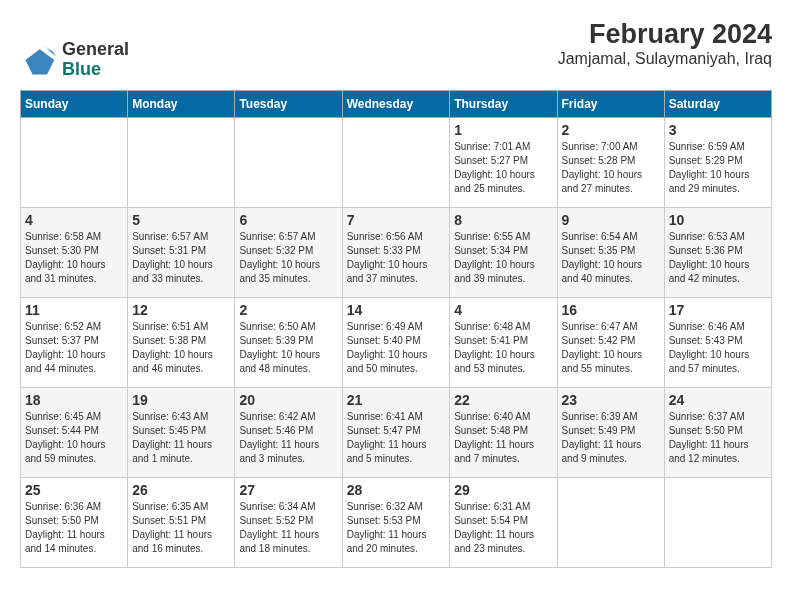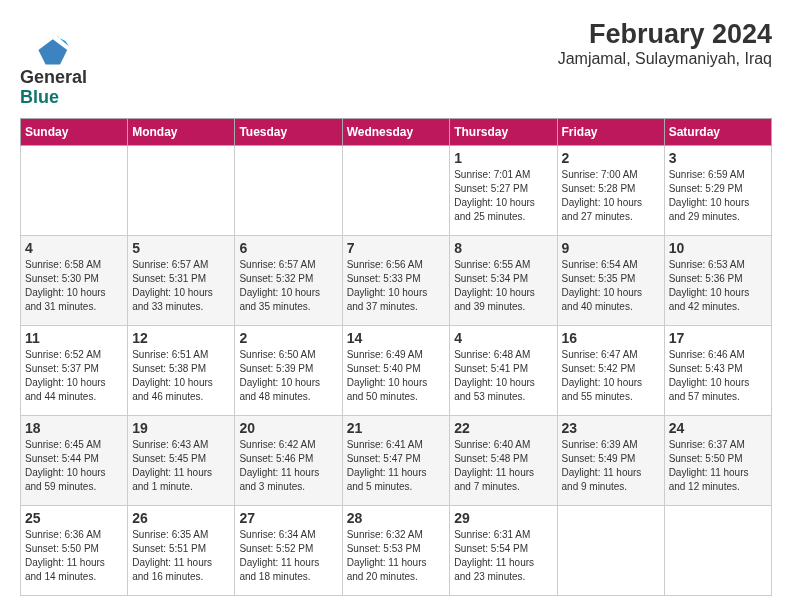--- a/index.html
+++ b/index.html
@@ -12,22 +12,21 @@
     }
     .header-area {
       display: flex;
       justify-content: space-between;
       align-items: flex-start;
       margin-bottom: 10px;
     }
     .logo {
       display: flex;
       align-items: center;
-      margin-top: 12px;
-      flex-direction: column;
+      margin-top: 20px;
     }
     .logo-text {
       font-size: 18px;
       font-weight: bold;
       color: #333;
       line-height: 1.1;
     }
     .logo-text span {
       color: #1a6db5;
     }
@@ -49,21 +48,21 @@
       font-size: 16px;
       color: #333;
       font-weight: normal;
     }
     table {
       width: 100%;
       border-collapse: collapse;
       font-size: 11px;
     }
     thead tr th {
-      background: #be185d;
+      background: #0369a1;
       color: #fff;
       padding: 6px 4px;
       font-size: 12px;
       font-weight: bold;
       text-align: left;
       border: 1px solid #aaa;
     }
     tbody tr td {
       border: 1px solid #ccc;
       vertical-align: top;

